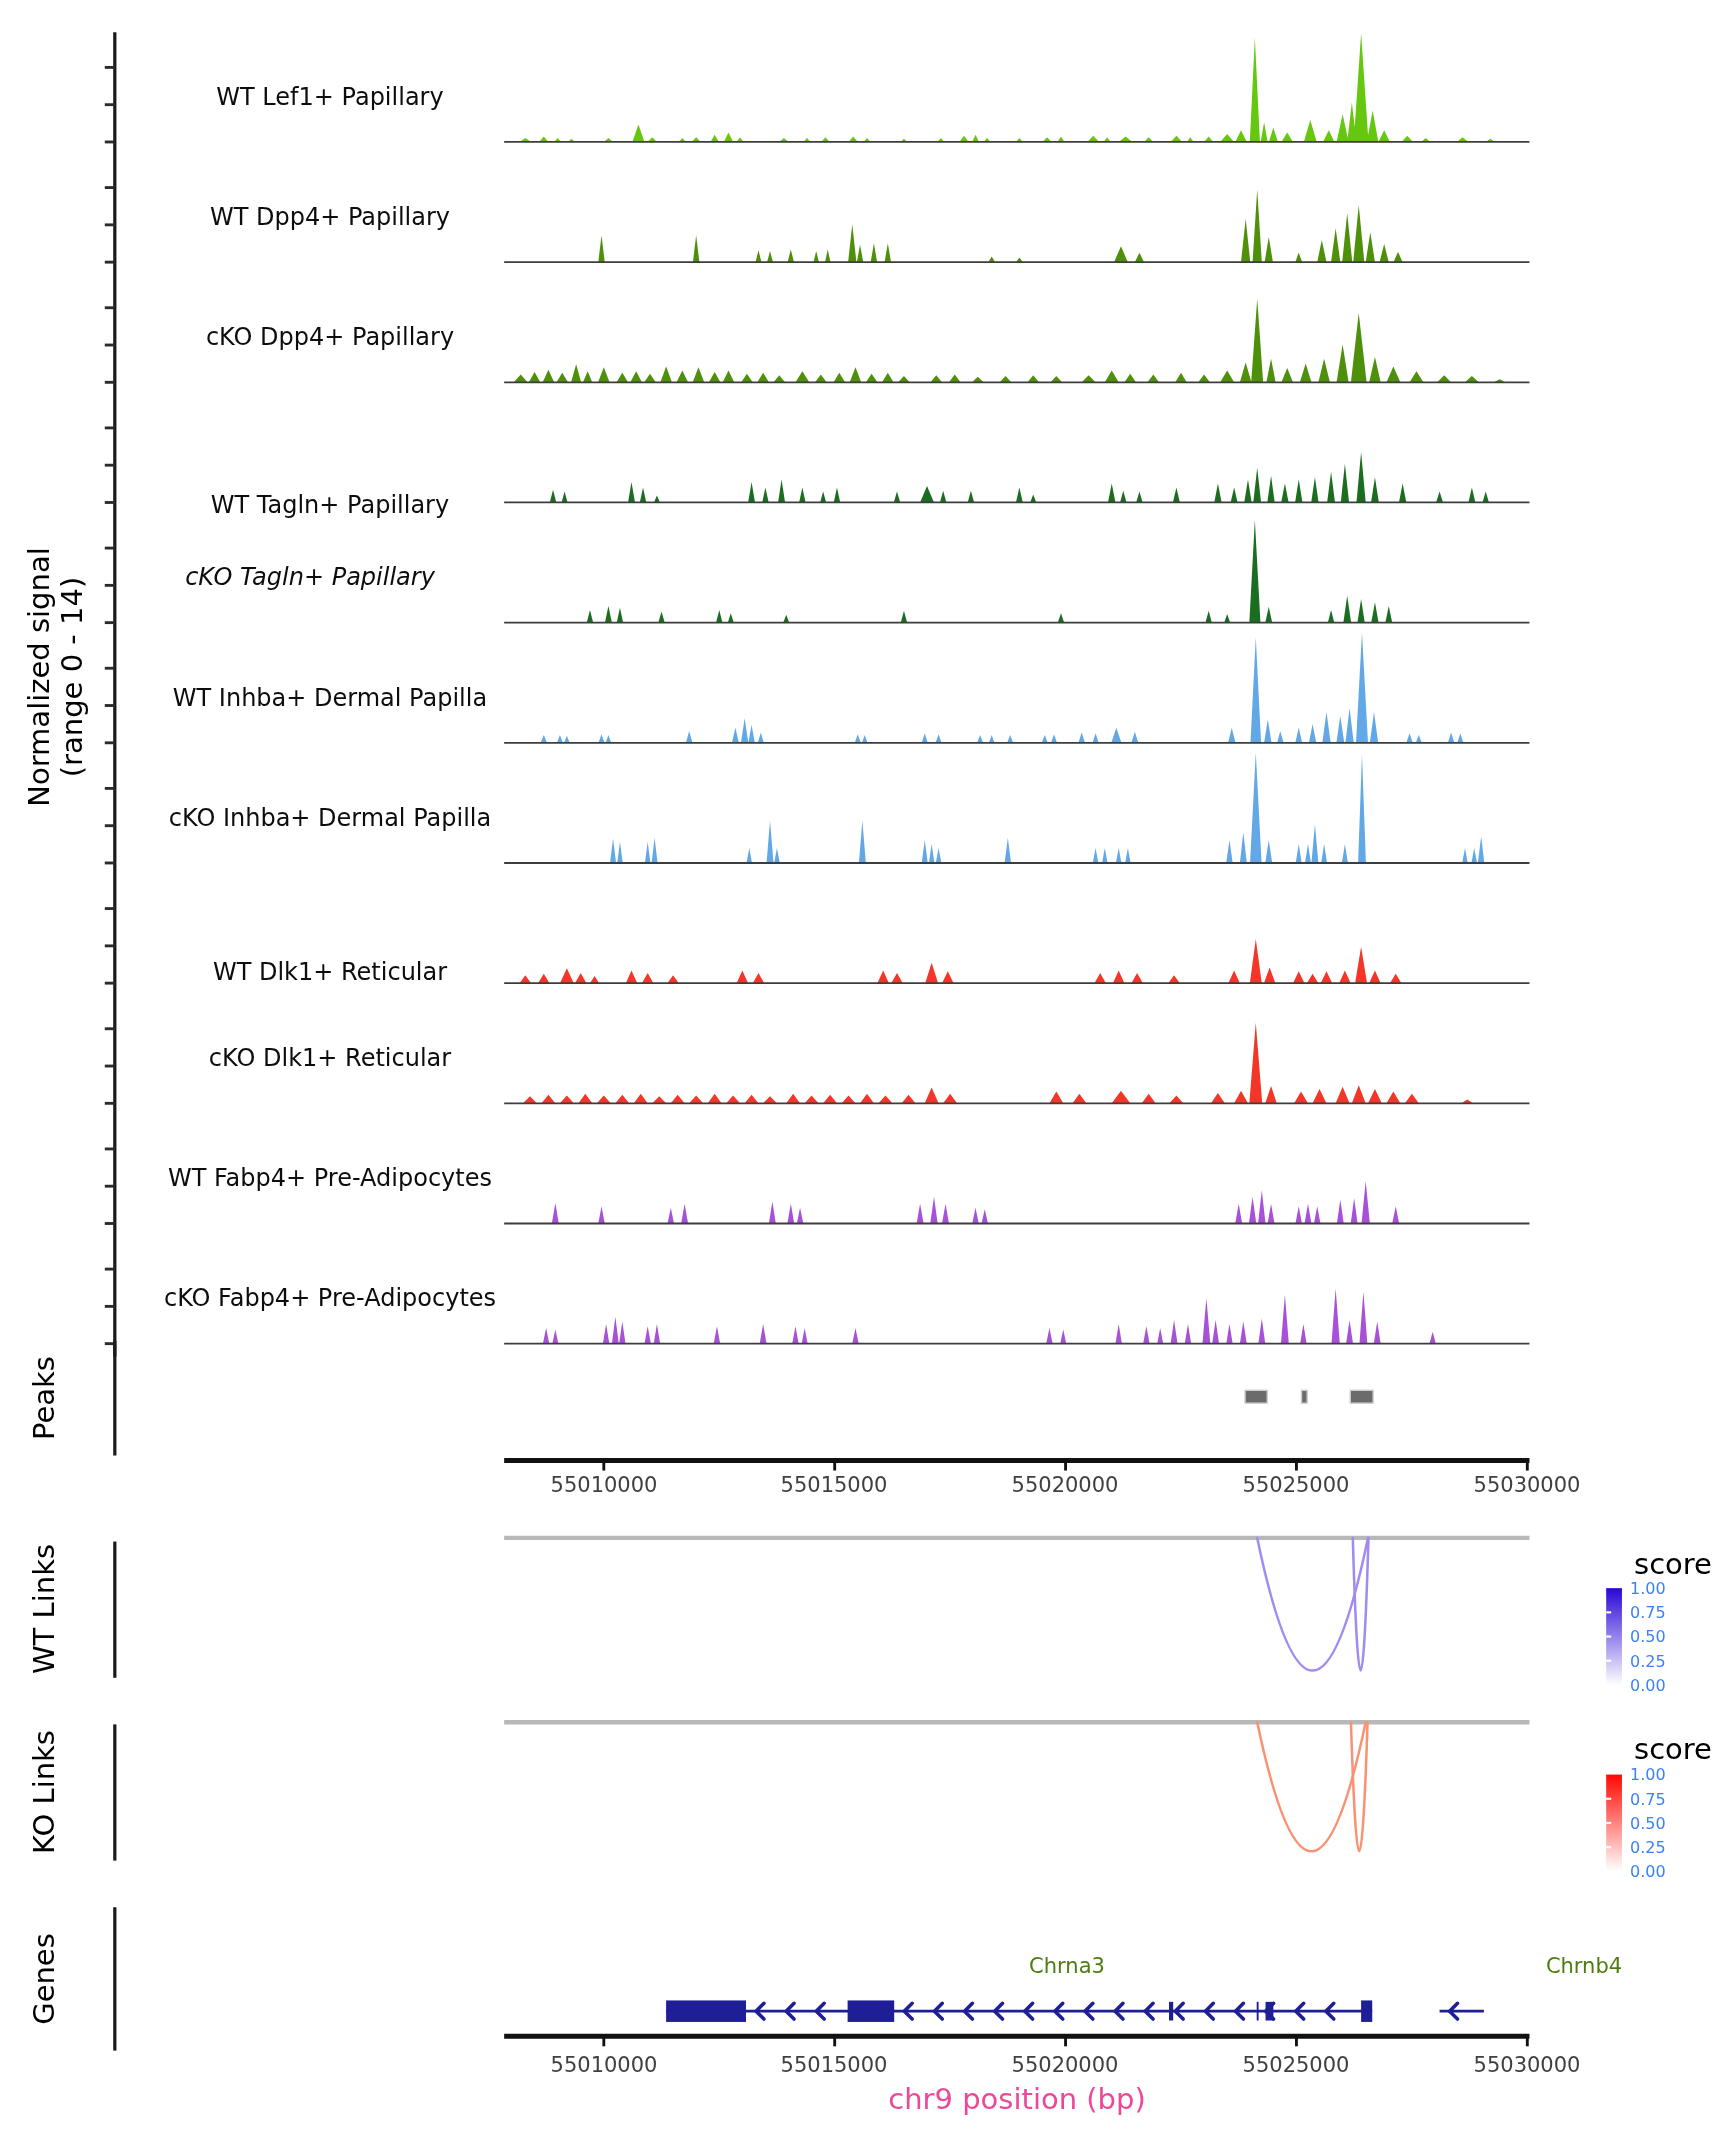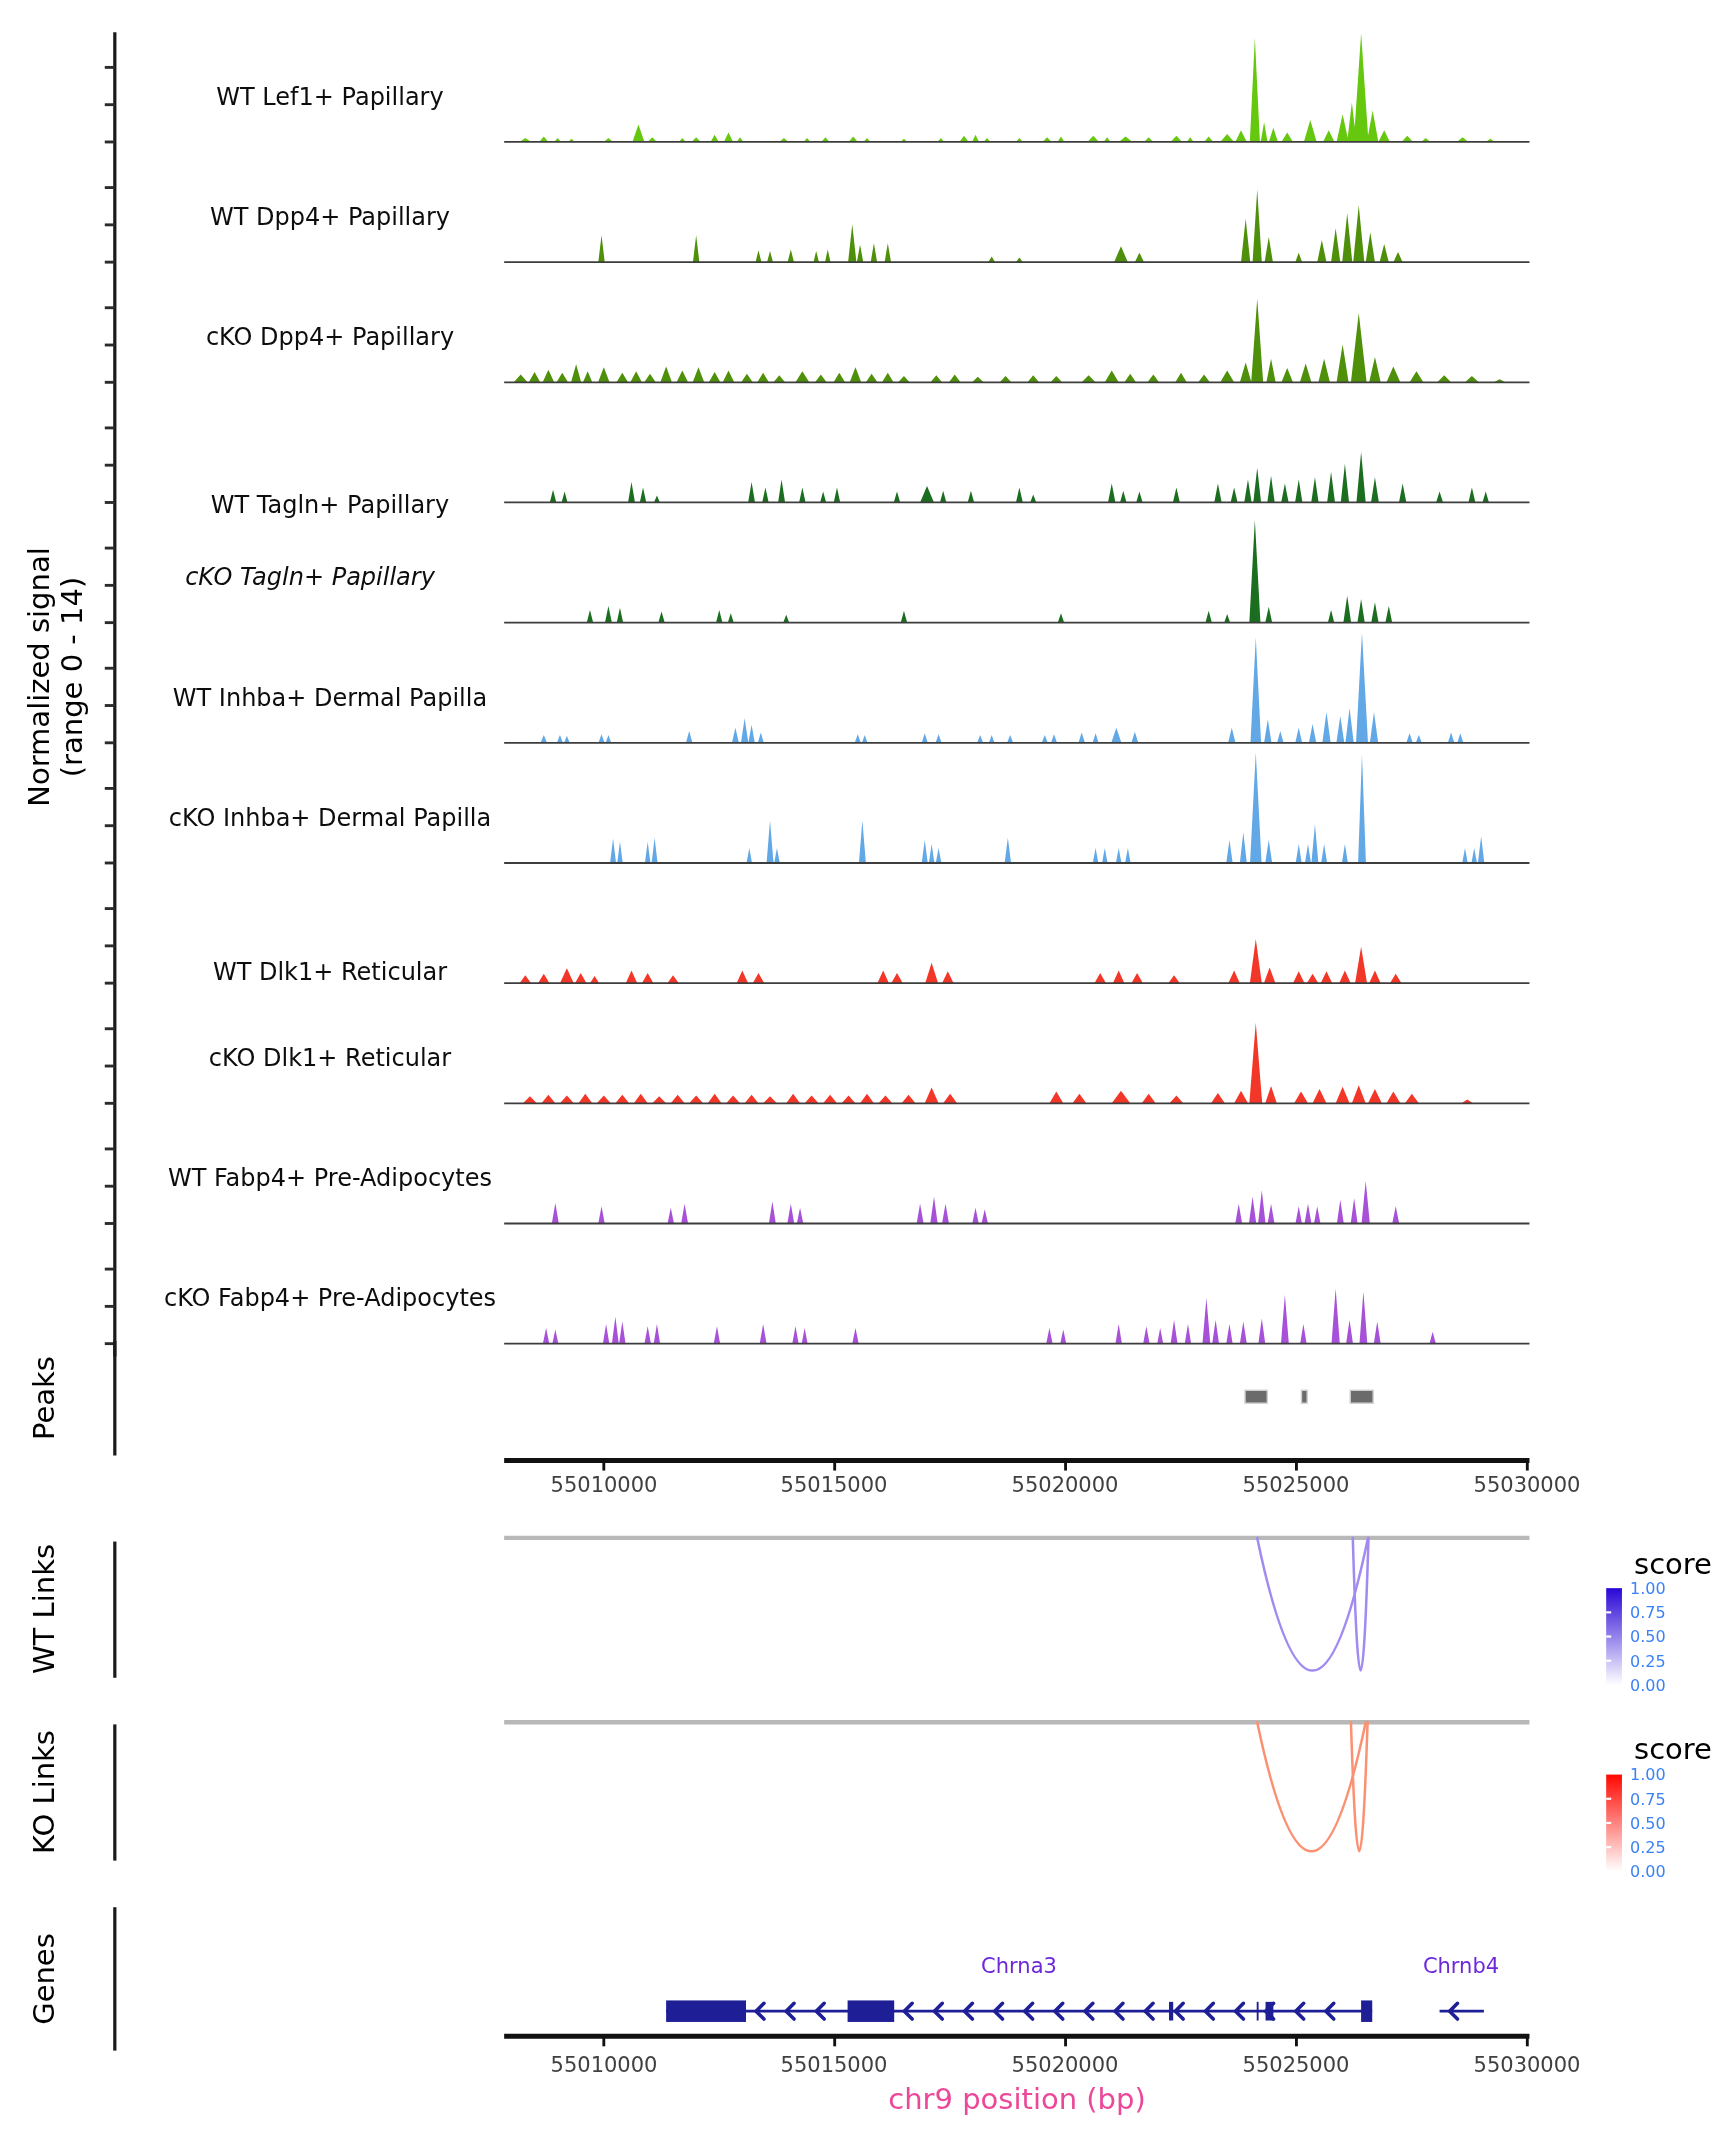--- a/index.html
+++ b/index.html
@@ -7,21 +7,21 @@
   #stage{position:absolute;left:0;top:0;width:1721px;height:2151px;}
   svg{position:absolute;left:0;top:0;}
   .lbl{position:absolute;transform:translate(-50%,-50%);white-space:nowrap;color:#000;}
   .track-label{font-size:24px;color:#0d0d0d;}
   .tick-label{font-size:21px;color:#404040;}
   .rot{position:absolute;transform:translate(-50%,-50%) rotate(-90deg);white-space:nowrap;}
   .row-label{font-size:29px;color:#000;}
   .ylab{font-size:29px;color:#000;text-align:center;line-height:1.15;}
   .score-title{font-size:29px;color:#000;margin-left:24px;}
   .legend-num{position:absolute;font-size:16px;color:#3b82f6;transform:translateY(-50%);}
-  .gene-label{font-size:21px;color:#6d28d9;}
+  .gene-label{font-size:21px;color:#4d7c0f;margin-left:48px;}
   .xlab{font-size:29px;color:#ec4899;}
 </style>
 </head>
 <body>
 
 <div id="stage">
   <svg id="plot-svg" width="1721" height="2151" viewBox="0 0 2400 3000">
     <defs>
       <linearGradient id="gradWT" x1="0" y1="0" x2="0" y2="1">
         <stop id="gradWT-top" offset="0" stop-color="#2A06D6"></stop>
@@ -213,18 +213,18 @@
       <div class="legend-num" style="left:1630px;top:1661px;">0.25</div>
       <div class="legend-num" style="left:1630px;top:1685px;">0.00</div>
       <div class="legend-num" style="left:1630px;top:1774px;">1.00</div>
       <div class="legend-num" style="left:1630px;top:1799px;">0.75</div>
       <div class="legend-num" style="left:1630px;top:1823px;">0.50</div>
       <div class="legend-num" style="left:1630px;top:1847px;">0.25</div>
       <div class="legend-num" style="left:1630px;top:1871px;">0.00</div>
     </div>
   <div id="gene-labels">
       <div class="lbl gene-label" style="left:1019px;top:1966px;">Chrna3</div>
-      <div class="lbl gene-label" style="left:1461px;top:1966px;">Chrnb4</div>
+      <div class="lbl gene-label" style="left:1536px;top:1966px;">Chrnb4</div>
     </div>
 
   <div class="lbl xlab" style="left:1017px;top:2099px;">chr9 position (bp)</div>
 </div>
 
 
 </body></html>

